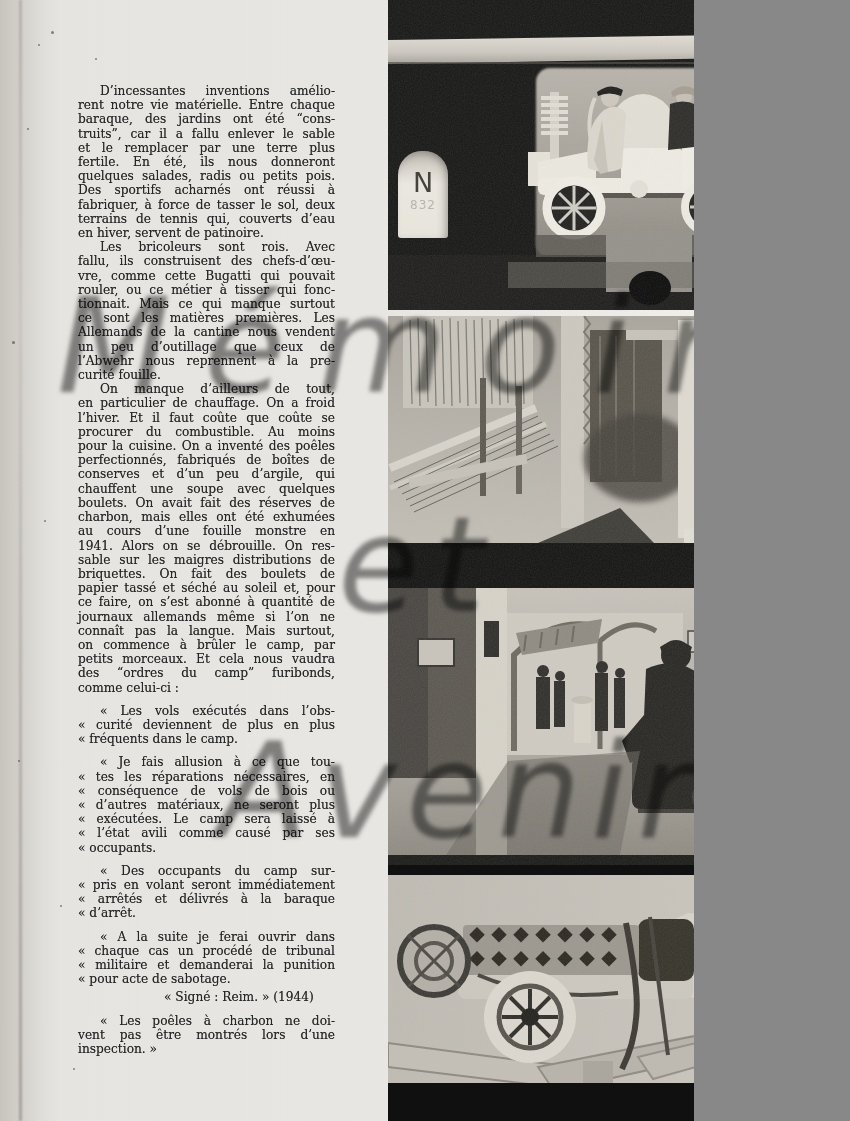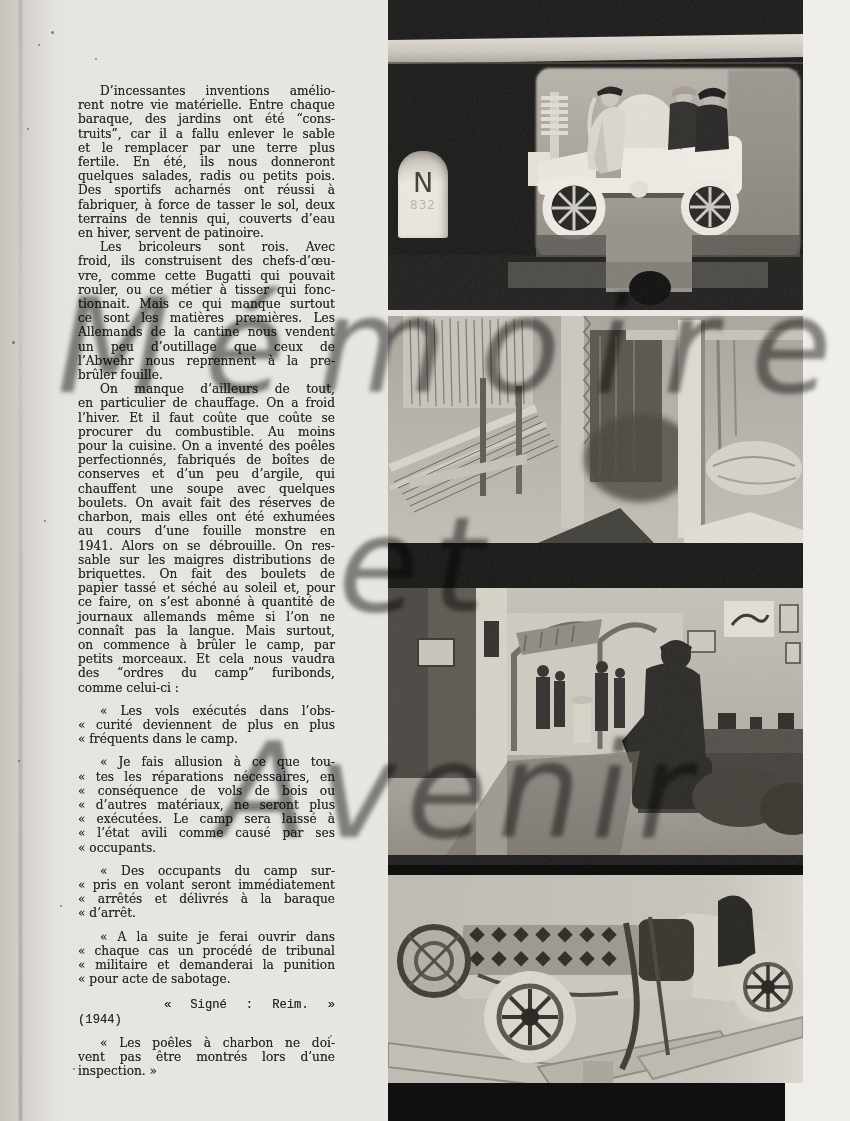--- a/index.html
+++ b/index.html
@@ -1,38 +1,38 @@
 <!DOCTYPE html>
 <html><head>
 <meta charset="utf-8">
 <style>
   html,body{margin:0;padding:0;background:#888;}
   .page{
-    position:relative;width:850px;height:1121px;overflow:hidden;
+    position:relative;width:694px;height:1121px;overflow:hidden;
     background:linear-gradient(90deg,#d9d6d0 0,#e6e4e0 6%,#e9e7e3 70%,#efeeeb 97%);
     font-family:"DejaVu Serif", serif;
   }
   
   .fold{position:absolute;left:19px;top:0;width:3px;height:100%;
     background:linear-gradient(180deg,rgba(110,105,98,.30),rgba(110,105,98,.10) 28%,rgba(110,105,98,.28) 62%,rgba(110,105,98,.45) 100%);
     filter:blur(1.2px);}
   .shade-left{position:absolute;left:0;top:0;width:60px;height:100%;
     background:linear-gradient(90deg,rgba(120,115,108,.18),rgba(120,115,108,0));}
   .speck{position:absolute;width:2px;height:2px;border-radius:50%;background:rgba(50,48,44,.55);}
   
   .text-col{
     position:absolute;left:78px;top:84px;width:257px;
     font-size:12.2px;line-height:14.2px;color:#262626;
     text-shadow:0 0 .5px rgba(40,40,40,.55);
   }
   .line{text-align:justify;text-align-last:justify;white-space:normal;}
   .line.last{text-align-last:left;}
   .line.first{text-indent:22px;}
   .k-quote{margin-top:9px;}
-  .k-signature{margin-top:12px;font-family:Liberation Mono, monospace;}
+  .k-signature{margin-top:4px;}
   .k-signature .line{text-align-last:left;text-indent:86px;}
   
   .photos{position:absolute;left:388px;top:0;width:415px;height:1121px;}
   .photo{position:absolute;left:0;width:415px;}
   .photo svg{display:block;}
   
   .milestone{
     position:absolute;left:10px;top:151px;width:50px;height:87px;
     border-radius:24px 24px 3px 3px;
     background:linear-gradient(180deg,#c3bfb7 0%,#d8d4cc 20%,#eae7e0 38%,#e7e4dc 100%);
@@ -85,29 +85,29 @@
         <div class="line">et le remplacer par une terre plus</div>
         <div class="line">fertile. En été, ils nous donneront</div>
         <div class="line">quelques salades, radis ou petits pois.</div>
         <div class="line">Des sportifs acharnés ont réussi à</div>
         <div class="line">fabriquer, à force de tasser le sol, deux</div>
         <div class="line">terrains de tennis qui, couverts d’eau</div>
         <div class="line last">en hiver, servent de patinoire.</div>
       </div>
       <div class="block k-body">
         <div class="line first">Les bricoleurs sont rois. Avec</div>
-        <div class="line">froid, ils construisent des chefs-d’œu-</div>
+        <div class="line">fallu, ils construisent des chefs-d’œu-</div>
         <div class="line">vre, comme cette Bugatti qui pouvait</div>
         <div class="line">rouler, ou ce métier à tisser qui fonc-</div>
         <div class="line">tionnait. Mais ce qui manque surtout</div>
         <div class="line">ce sont les matières premières. Les</div>
         <div class="line">Allemands de la cantine nous vendent</div>
         <div class="line">un peu d’outillage que ceux de</div>
         <div class="line">l’Abwehr nous reprennent à la pre-</div>
-        <div class="line last">brûler fouille.</div>
+        <div class="line last">curité fouille.</div>
       </div>
       <div class="block k-body">
         <div class="line first">On manque d’ailleurs de tout,</div>
         <div class="line">en particulier de chauffage. On a froid</div>
         <div class="line">l’hiver. Et il faut coûte que coûte se</div>
         <div class="line">procurer du combustible. Au moins</div>
         <div class="line">pour la cuisine. On a inventé des poêles</div>
         <div class="line">perfectionnés, fabriqués de boîtes de</div>
         <div class="line">conserves et d’un peu d’argile, qui</div>
         <div class="line">chauffent une soupe avec quelques</div>

